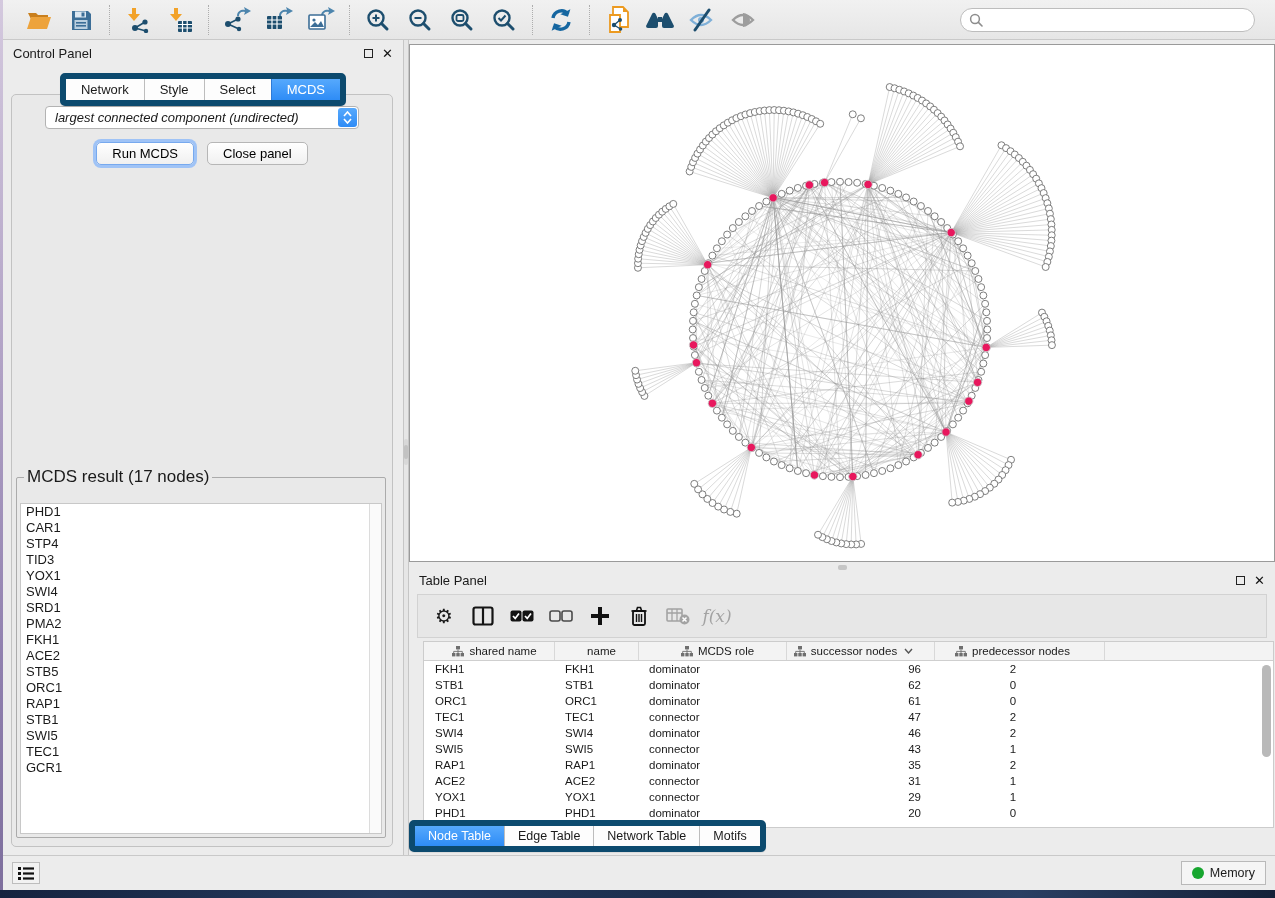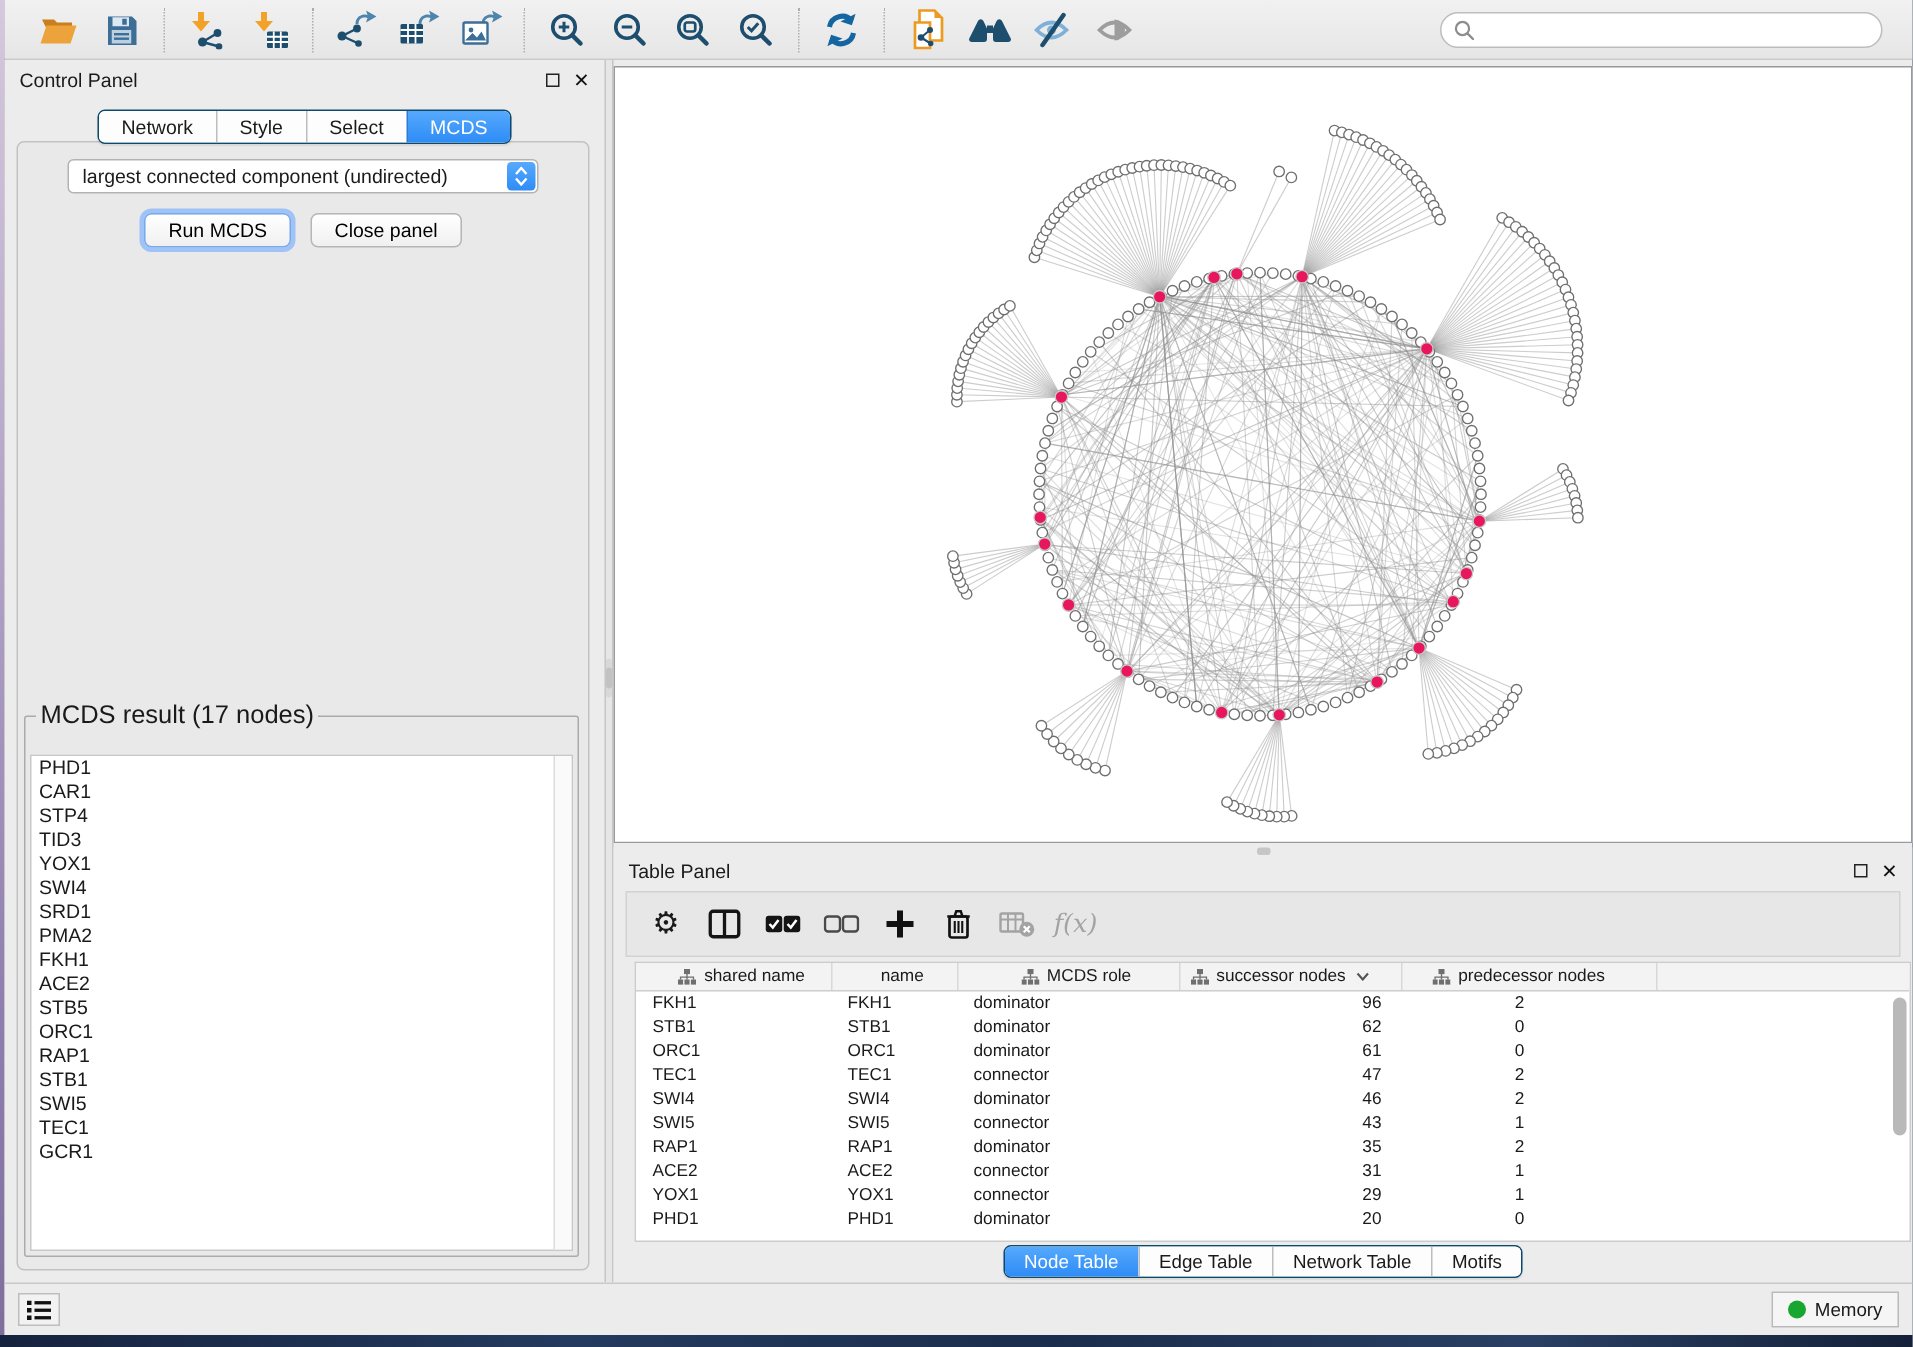--- a/index.html
+++ b/index.html
@@ -31,31 +31,31 @@
 
   
   .control-panel { position:absolute; left:0; top:40px; width:400px; height:815px; background:#ececec; }
   .panel-header { height:26px; display:flex; align-items:center; padding:0 10px; }
   .panel-title { font-size:13px; }
   .panel-header-icons { margin-left:auto; display:flex; align-items:center; gap:9px; }
   .icon-float { width:9px; height:9px; border:1.6px solid #222; display:inline-block; }
   .icon-close { font-size:13px; font-weight:bold; line-height:9px; color:#111; }
 
   .cp-tabs { position:absolute; top:33px; left:0; width:100%; display:flex; justify-content:center; z-index:3; }
-  .seg { display:inline-flex; border:1px solid #0c4a6e; border-radius:5px; overflow:hidden;
+  .seg { display:inline-flex; border:6px solid #0c4a6e; border-radius:5px; overflow:hidden;
     background:#fff; box-shadow:0 1px 1px rgba(0,0,0,.08); }
   .seg-item { padding:3px 15px; font-size:13px; background:#fdfdfd; border-left:1px solid #bdbdbd; }
   .seg-item:first-child { border-left:none; }
   .seg-item.active { background:linear-gradient(#56a9fd,#2e8cf6); color:#fff; border-left-color:#2e7ad6; }
 
   .cp-content { position:absolute; left:8px; right:10px; top:54px; bottom:8px;
     background:#e9e9e9; border:1px solid #c2c2c2; border-radius:5px; }
   .opt-label { text-align:center; font-size:13px; margin-top:22px; }
   .opt-select { position:relative; margin:11px auto 0; width:314px; height:23px; background:#fff;
-    border:1px solid #b3b3b3; border-radius:4px; font-size:13px; line-height:21px; padding-left:9px; }
+    border:1px solid #b3b3b3; border-radius:4px; font-size:13px; line-height:21px; padding-left:9px;font-style:italic; }
   .opt-select .stepper { position:absolute; right:1px; top:1px; bottom:1px; width:19px;
     background:linear-gradient(#57a9fc,#2f8cf6); border-radius:3px; display:flex; flex-direction:column;
     align-items:center; justify-content:center; gap:1px; }
   .btn-row { display:flex; justify-content:center; gap:13px; margin-top:13px; }
   .mac-btn { background:linear-gradient(#ffffff,#f0f0f0); border:1px solid #b6b6b6; border-radius:5px;
     font-size:13px; padding:3px 15px; font-family:inherit; }
   .mac-btn.focused { box-shadow:0 0 0 3px rgba(110,170,255,.6); border-color:#77a9ee; }
 
   .mcds-fieldset { position:absolute; left:4px; right:6px; top:372px; bottom:8px;
     border:1px solid #ababab; border-radius:2px; margin:0; padding:3px; }
@@ -102,21 +102,21 @@
   .nt-cell { font-size:11.5px; line-height:16px; white-space:nowrap; overflow:hidden; }
   .c0 { width:131px; padding-left:11px; }
   .c1 { width:84px;  padding-left:10px; }
   .c2 { width:148px; padding-left:10px; }
   .c3 { width:148px; text-align:right; padding-right:14px; }
   .c4 { width:170px; text-align:center; padding-right:14px; }
   .c5 { flex:1; }
   .nt-scroll { position:absolute; right:2px; top:23px; width:9px; height:92px; background:#b9b9b9;
     border-radius:5px; }
 
-  .tp-tabs { position:absolute; bottom:3px; left:0; width:100%; display:flex; justify-content:center; }
+  .tp-tabs { position:absolute; bottom:3px; left:0; width:100%; display:flex; justify-content:flex-start; }
   .tp-tabs .seg-item { font-size:12.5px; padding:3px 13px; }
 
   
   .statusbar { position:absolute; left:0; bottom:0; right:0; height:35px; background:#ececec;
     border-top:1px solid #c9c9c9; display:flex; align-items:center; padding:0 9px; }
   .list-btn { width:28px; height:22px; background:#f2f2f2; border:1px solid #bdbdbd;
     display:flex; align-items:center; justify-content:center; }
   .memory-btn { margin-left:auto; height:24px; background:#f5f5f5; border:1px solid #b9b9b9;
     display:flex; align-items:center; gap:6px; padding:0 10px; font-size:12.5px; }
   .memory-dot { width:12px; height:12px; border-radius:50%; }

